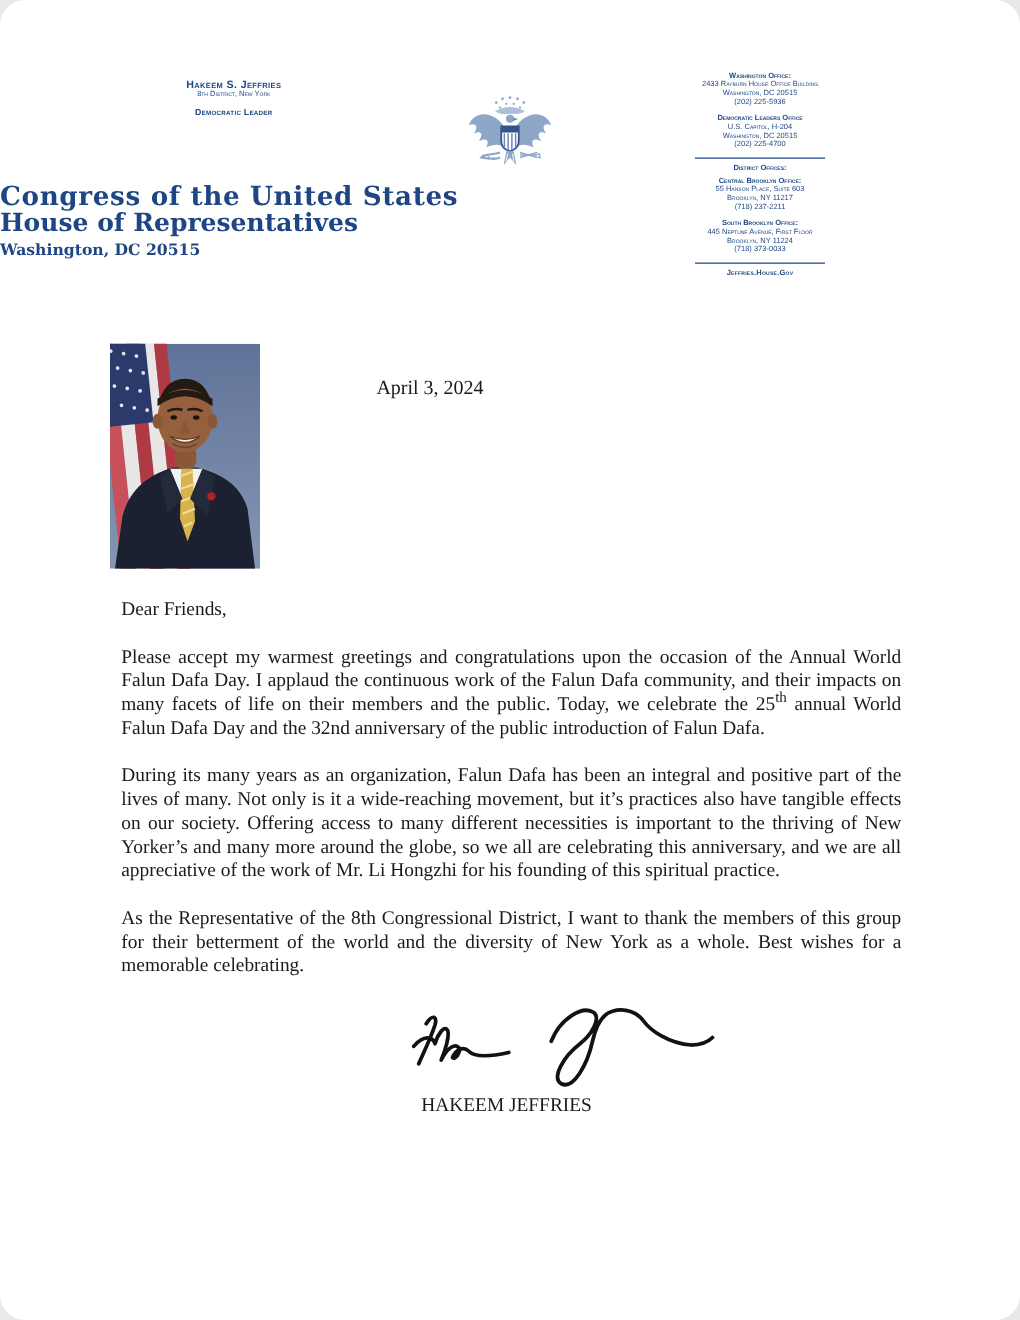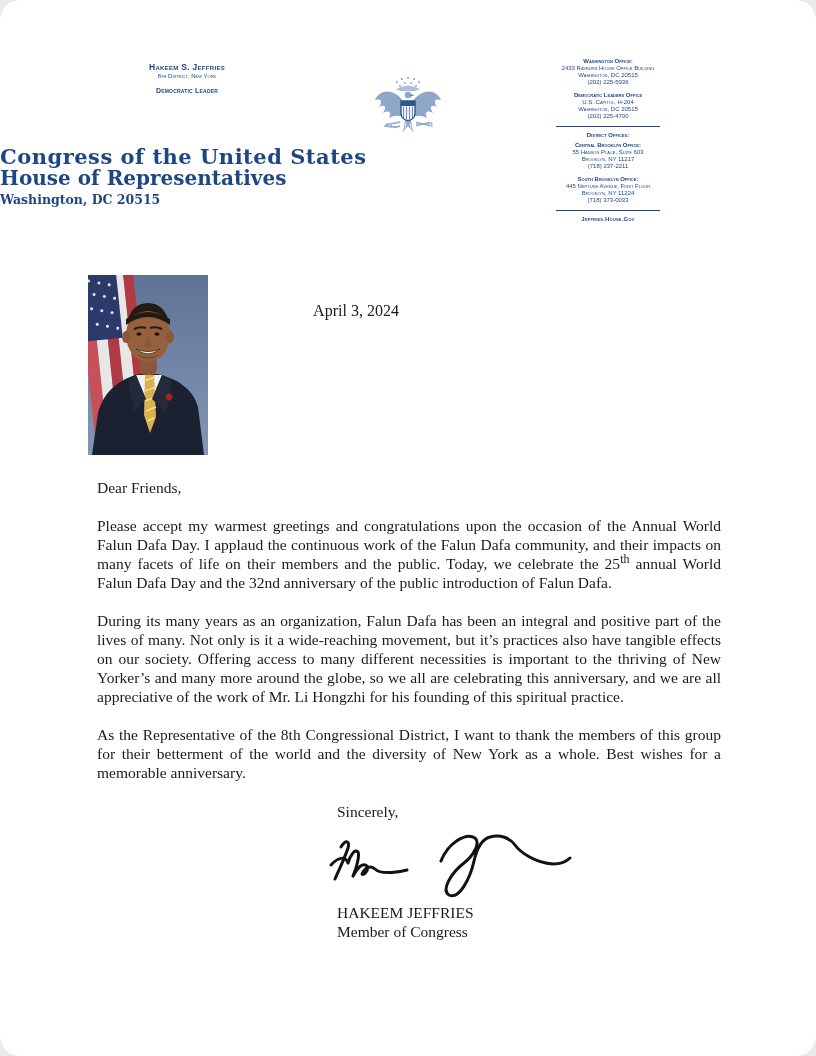--- a/index.html
+++ b/index.html
@@ -51,21 +51,21 @@
   .lh-right .rule{
     border:none;border-top:1px solid #1e4684;width:104px;margin:5px auto 5px auto;
   }
   .lh-right .web{font-weight:700;letter-spacing:.2px;}
 
   
   .portrait{position:absolute;left:88px;top:275px;width:120px;height:180px;}
 
   
   .date{
-    position:absolute;left:16px;top:302px;width:680px;text-align:center;
+    position:absolute;left:4px;top:302px;width:680px;text-align:center;
     font-size:16px;
   }
   .body{
     position:absolute;left:97px;top:478px;width:624px;
     font-size:15.5px;line-height:19px;
   }
   .body p{margin:0 0 19px 0;}
   .body .just{text-align:justify;}
   .body sup{font-size:12px;line-height:0;vertical-align:super;}
   .closing{margin:20px 0 0 240px !important;}
@@ -242,29 +242,27 @@
 
   <div class="date">April 3, 2024</div>
 
   <div class="body">
     <p>Dear Friends,</p>
 
     <p class="just"><span>Please accept my warmest greetings and congratulations upon the occasion of the Annual World Falun Dafa Day. I applaud the continuous work of the Falun Dafa community, and their impacts on many facets of life on their members and the public. Today, we celebrate the 25</span><sup>th</sup><span> annual World Falun Dafa Day and the 32nd anniversary of the public introduction of Falun Dafa.</span></p>
 
     <p class="just">During its many years as an organization, Falun Dafa has been an integral and positive part of the lives of many. Not only is it a wide-reaching movement, but it’s practices also have tangible effects on our society. Offering access to many different necessities is important to the thriving of New Yorker’s and many more around the globe, so we all are celebrating this anniversary, and we are all appreciative of the work of Mr. Li Hongzhi for his founding of this spiritual practice.</p>
 
-    <p class="just">As the Representative of the 8th Congressional District, I want to thank the members of this group for their betterment of the world and the diversity of New York as a whole. Best wishes for a memorable anniversary.</p>
-
-    <p class="closing">Sincerely,</p>
+    <p class="just">As the Representative of the 8th Congressional District, I want to thank the members of this group for their betterment of the world and the diversity of New York as a whole. Best wishes for a memorable celebrating.</p>
+
 
     <svg class="sig" width="244" height="72" viewBox="0 0 244 72">
       <g fill="none" stroke="#121212" stroke-width="3" stroke-linecap="round" stroke-linejoin="round">
         <path d="M12,18 C17,10 21,12 19,19 C15,31 9,43 6,50"></path>
         <path d="M2,36 C10,27 17,28 19,34 C21,27 26,19 29,23 C31,27 27,40 24,47 C28,39 34,33 38,37 C40,41 35,47 33,45 C36,38 42,36 46,40 C50,44 60,45 78,41"></path>
         <path d="M112,32 C119,14 137,3 146,9 C152,14 144,27 135,34 C122,44 112,61 120,66 C130,71 141,50 145,32 C148,19 153,10 161,8 C171,5 181,9 186,16 C191,23 206,34 224,35 C232,35 238,32 241,29"></path>
       </g>
     </svg>
 
     <p class="signer">HAKEEM JEFFRIES</p>
-    <p class="signer-title">Member of Congress</p>
   </div>
 
 </div>
 
 </body></html>

